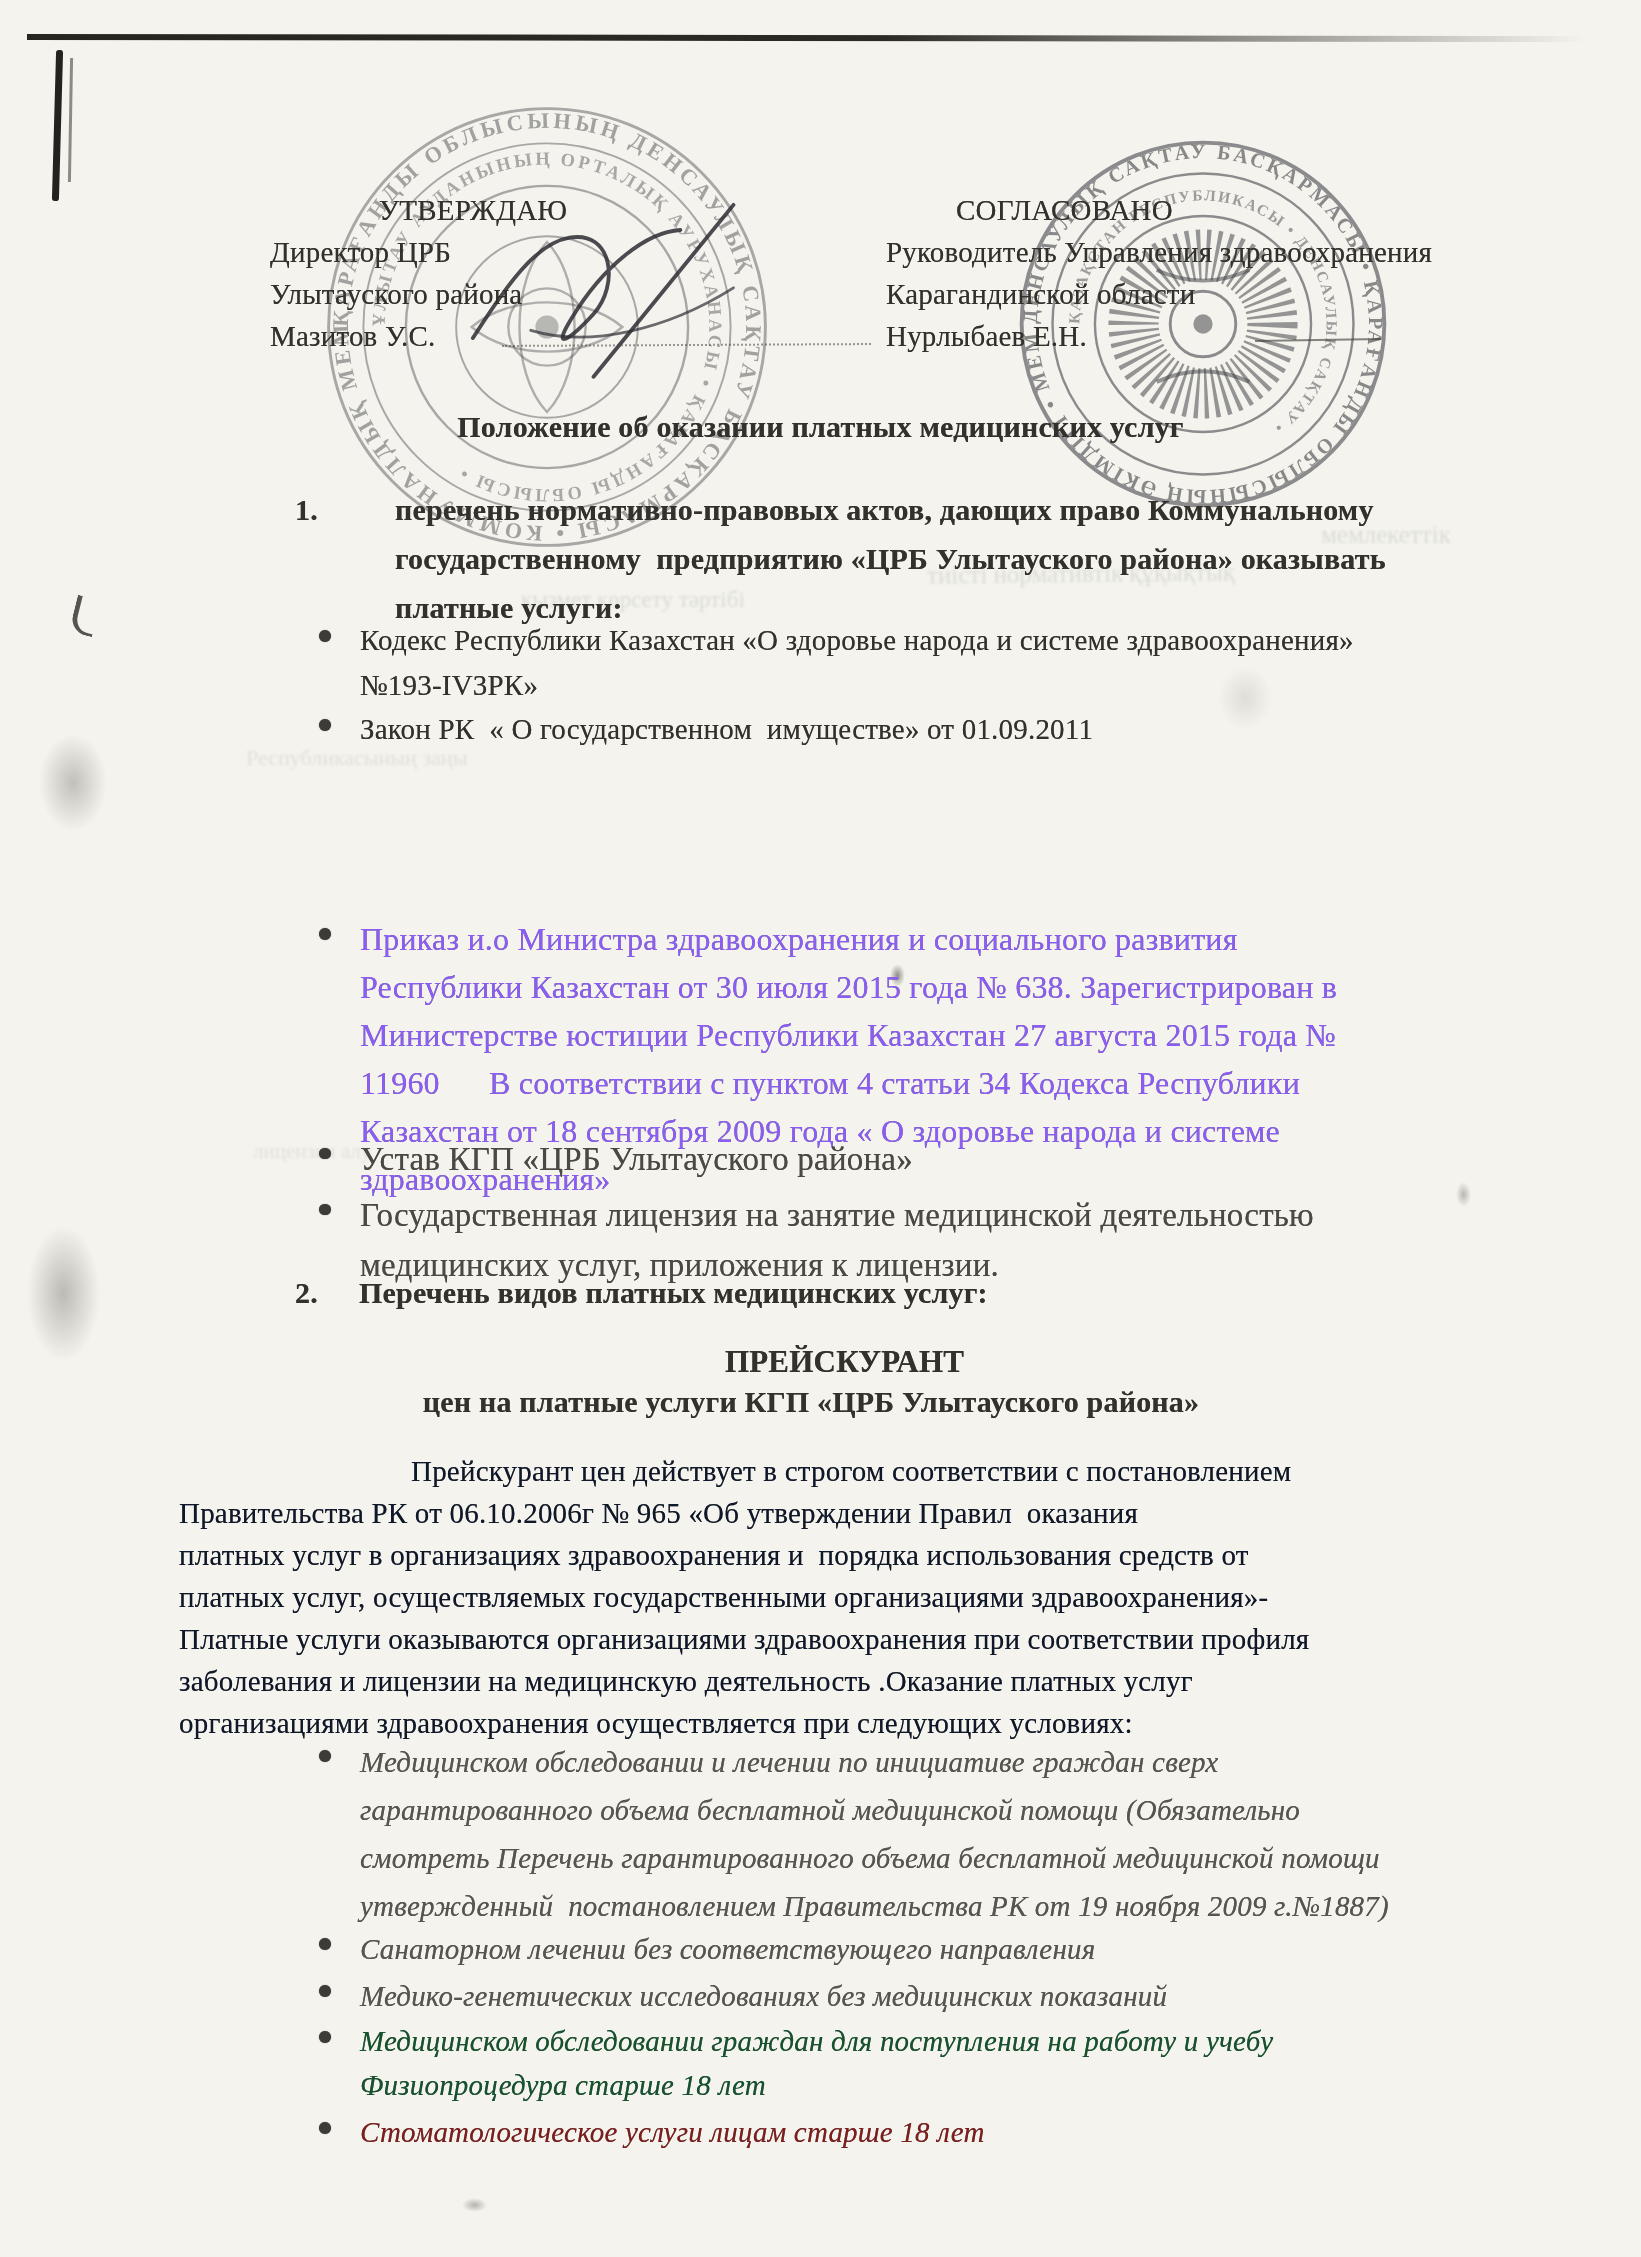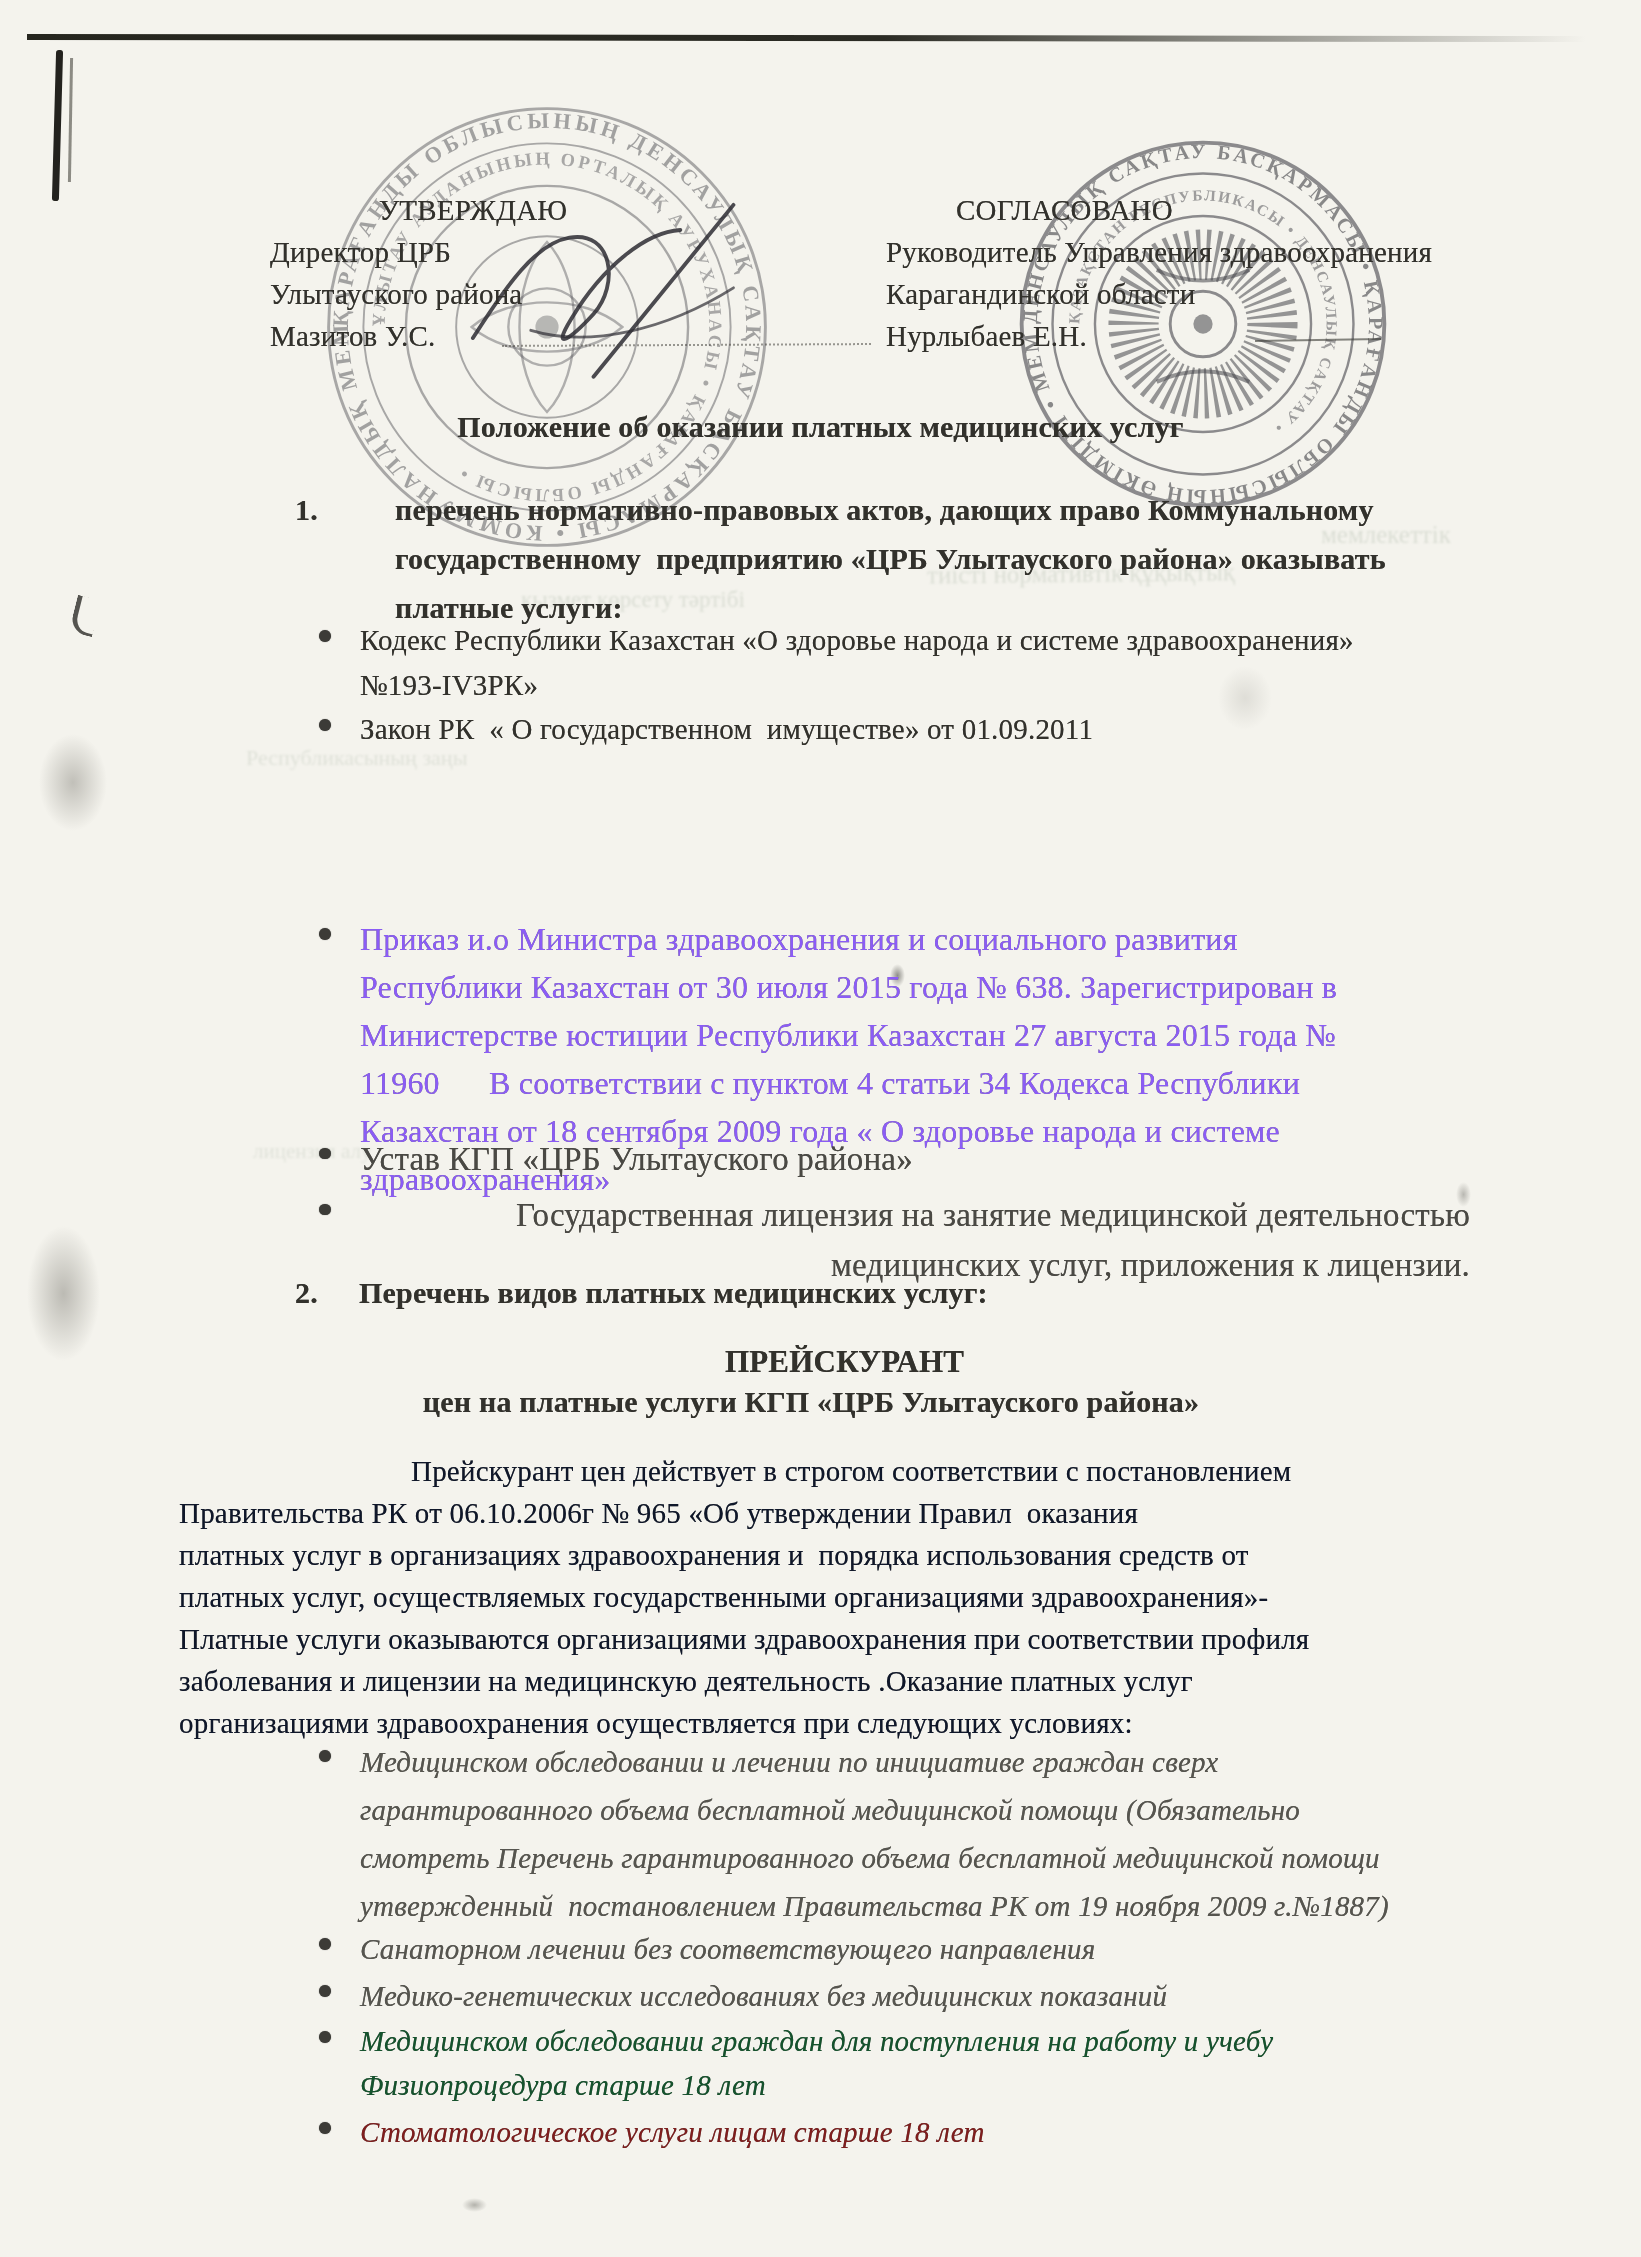--- a/index.html
+++ b/index.html
@@ -138,21 +138,21 @@
   <div class="abs txt bullet" style="left:319px;top:618px;width:1110px;font-size:29px;line-height:45px;">Кодекс Республики Казахстан «О здоровье народа и системе здравоохранения»
 №193-IV3РК»</div>
   <div class="abs txt bullet" style="left:319px;top:707px;width:1110px;font-size:29px;line-height:45px;">Закон РК  « О государственном  имуществе» от 01.09.2011</div>
   <div class="abs txt bullet" style="left:319px;top:915px;width:1120px;font-size:32px;line-height:48px;color:#8b5cf6;">Приказ и.о Министра здравоохранения и социального развития
 Республики Казахстан от 30 июля 2015 года № 638. Зарегистрирован в
 Министерстве юстиции Республики Казахстан 27 августа 2015 года №
 11960      В соответствии с пунктом 4 статьи 34 Кодекса Республики
 Казахстан от 18 сентября 2009 года « О здоровье народа и системе
 здравоохранения»</div>
   <div class="abs txt bullet" style="left: 319px; top: 1134px; width: 1110px; font-size: 33px; line-height: 50px; color: rgb(74, 73, 68);">Устав КГП «ЦРБ Улытауского района»</div>
-  <div class="abs txt bullet" style="left: 319px; top: 1190px; width: 1110px; font-size: 33px; line-height: 50px; color: rgb(74, 73, 68); text-align: right;">Государственная лицензия на занятие медицинской деятельностью
+  <div class="abs txt bullet" style="left: 319px; top: 1190px; width: 1110px; font-size: 33px; line-height: 50px; color: rgb(74, 73, 68);">Государственная лицензия на занятие медицинской деятельностью
 медицинских услуг, приложения к лицензии.</div>
 
   <div class="abs txt b" style="left: 295px; top: 1276px; font-size: 30px;">2.</div>
   <div class="abs txt b" style="left: 359px; top: 1276px; width: 1062px; font-size: 30px;">Перечень видов платных медицинских услуг:</div>
 
   <div class="abs txt b center" style="left: 241px; top: 1344px; width: 1207px; font-size: 31px;">ПРЕЙСКУРАНТ</div>
   <div class="abs txt b center" style="left: 193px; top: 1385px; width: 1236px; font-size: 30px;">цен на платные услуги КГП «ЦРБ Улытауского района»</div>
 
   <div class="abs txt" style="left: 179px; top: 1450px; width: 1207px; font-size: 29px; line-height: 42px; text-indent: 232px; color: #0f172a;">Прейскурант цен действует в строгом соответствии с постановлением
 Правительства РК от 06.10.2006г № 965 «Об утверждении Правил  оказания

